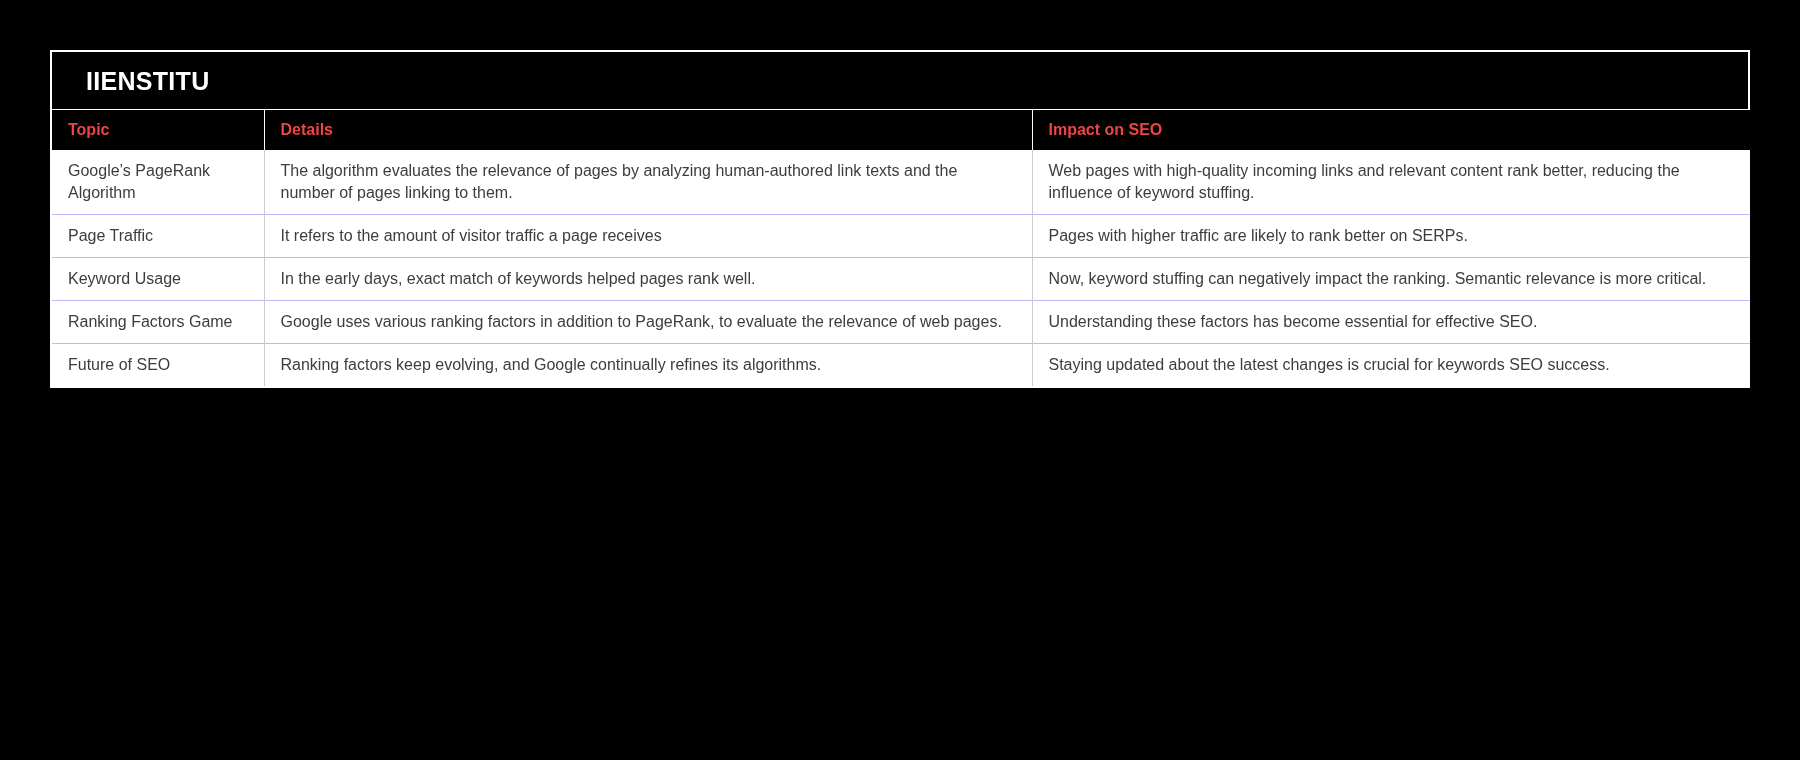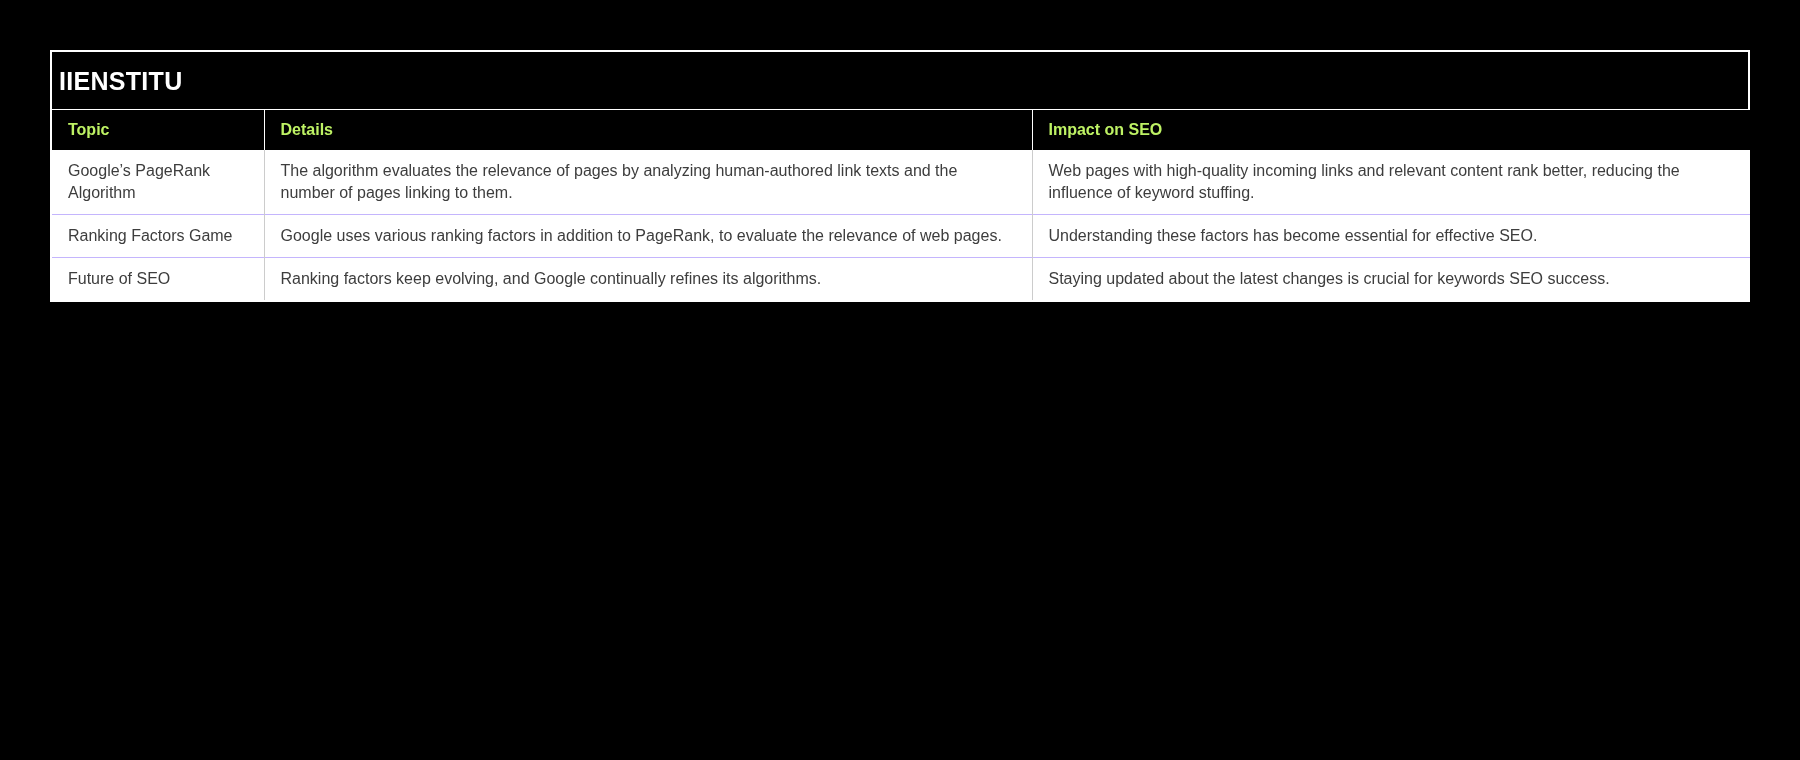--- a/index.html
+++ b/index.html
@@ -13,36 +13,36 @@
   .card {
     position: absolute;
     left: 50px;
     top: 50px;
     width: 1700px;
     box-sizing: border-box;
     border: 2px solid #ffffff;
     background: #000000;
   }
   .title-bar {
-    padding: 15px 17px 13px 7px;
+    padding: 15px 17px 13px 34px;
   }
   .title-bar .title {
     color: #ffffff;
     font-size: 25px;
     font-weight: 700;
     letter-spacing: 0.3px;
   }
   table.seo-table {
     width: 100%;
     border-collapse: collapse;
     table-layout: fixed;
   }
   table.seo-table thead th {
     background: #000000;
-    color: #bef264;
+    color: #ef4444;
     font-size: 16px;
     font-weight: 700;
     text-align: left;
     padding: 11px 16px;
     border-top: 1px solid #ffffff;
     border-left: 1px solid #ffffff;
     vertical-align: middle;
   }
   table.seo-table thead th:first-child {
     border-left: none;
@@ -85,20 +85,30 @@
         <th>Impact on SEO</th>
       </tr>
     </thead>
     <tbody>
         <tr>
           <td>Google’s PageRank Algorithm</td>
           <td>The algorithm evaluates the relevance of pages by analyzing human-authored link texts and the number of pages linking to them.</td>
           <td>Web pages with high-quality incoming links and relevant content rank better, reducing the influence of keyword stuffing.</td>
         </tr>
         <tr>
+          <td>Page Traffic</td>
+          <td>It refers to the amount of visitor traffic a page receives</td>
+          <td>Pages with higher traffic are likely to rank better on SERPs.</td>
+        </tr>
+        <tr>
+          <td>Keyword Usage</td>
+          <td>In the early days, exact match of keywords helped pages rank well.</td>
+          <td>Now, keyword stuffing can negatively impact the ranking. Semantic relevance is more critical.</td>
+        </tr>
+        <tr>
           <td>Ranking Factors Game</td>
           <td>Google uses various ranking factors in addition to PageRank, to evaluate the relevance of web pages.</td>
           <td>Understanding these factors has become essential for effective SEO.</td>
         </tr>
         <tr>
           <td>Future of SEO</td>
           <td>Ranking factors keep evolving, and Google continually refines its algorithms.</td>
           <td>Staying updated about the latest changes is crucial for keywords SEO success.</td>
         </tr>
       </tbody>

